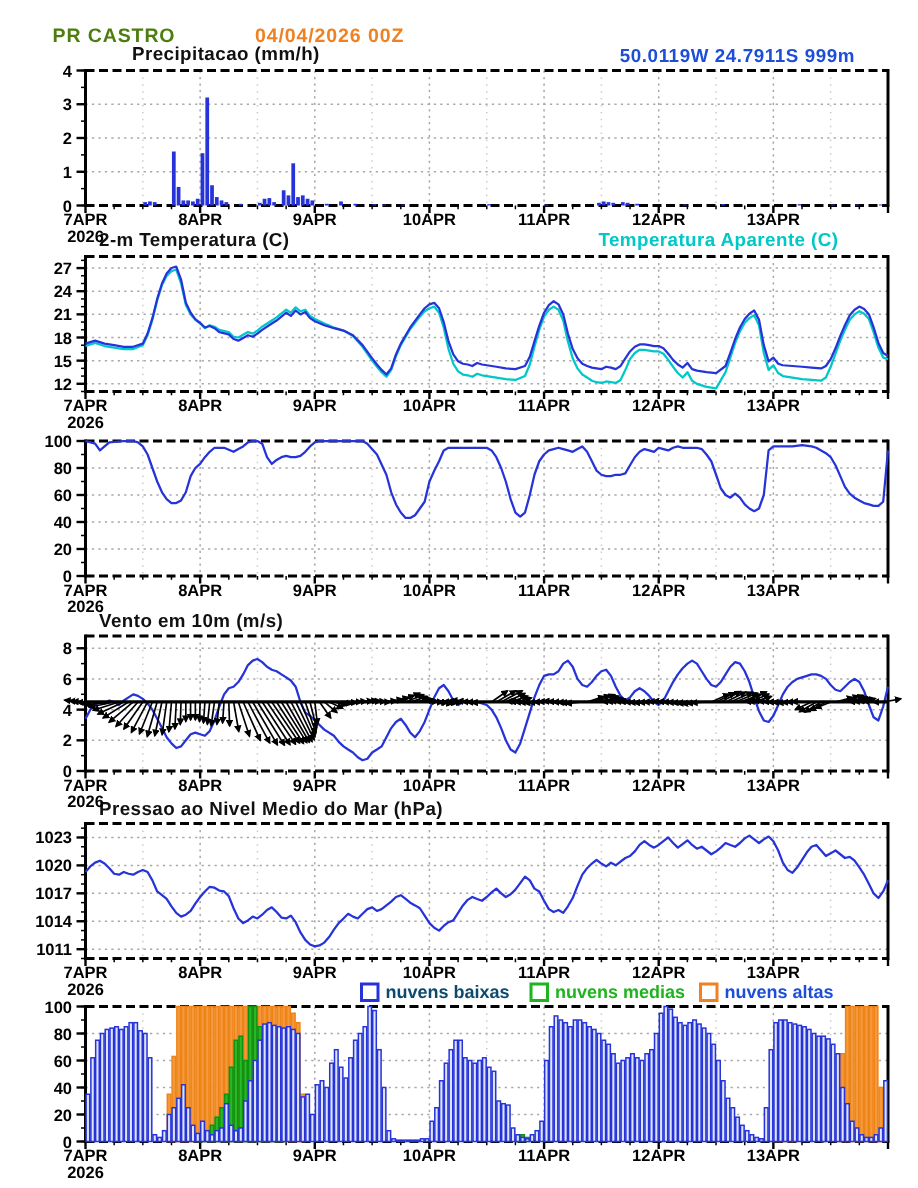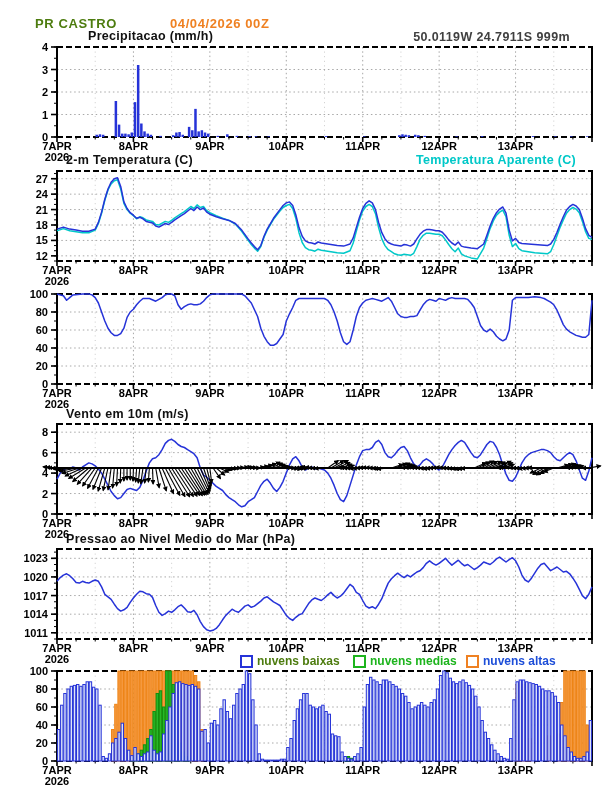--- a/index.html
+++ b/index.html
@@ -2,32 +2,32 @@
 <html><head>
 <meta charset="utf-8">
 <style>
   html,body{margin:0;padding:0;background:#fff;}
   .page{position:relative;width:612px;height:792px;background:#fff;overflow:hidden;
         font-family:"Liberation Sans",sans-serif;font-weight:bold;}
   .abs{position:absolute;white-space:nowrap;}
   .hdr1{left:0;top:1px;width:612px;text-align:center;color:#2633d8;font-size:13.5px;letter-spacing:.8px;}
   .hdr2a{left:35px;top:16px;color:#4d7c0f;font-size:13px;letter-spacing:.6px;}
   .hdr2b{left:170px;top:16px;color:#ef8122;font-size:13px;letter-spacing:.6px;}
-  .coords{right:42px;top:30px;color:#404040;font-size:12.5px;letter-spacing:.4px;}
+  .coords{right:42px;top:30px;color:#1d4ed8;font-size:12.5px;letter-spacing:.4px;}
   .ptitle{color:#111;font-size:12.5px;letter-spacing:.3px;}
   .ptitle2{color:#00c8c8;}
   .t1{left:66px;top:29px;padding-left:22px;}
   .t2{left:66px;top:153px;}
-  .t2b{right:36px;top:153px;margin-left:36px;}
+  .t2b{right:53px;top:153px;margin-left:36px;}
   .t3{left:66px;top:277px;}
   .t4{left:66px;top:407px;}
   .t5{left:66px;top:532px;}
   .t6{left:66px;top:654px;}
   .legend{display:flex;align-items:center;gap:4px;top:654px;font-size:12px;}
-  .lg-baixas{left:240px;color:#4d7c0f;}
+  .lg-baixas{left:240px;color:#0c4a6e;}
   .lg-medias{left:353px;color:#1db41d;}
   .lg-altas{left:466px;color:#1d4ed8;}
   .lgbox{display:inline-block;width:9px;height:9px;background:#fff;border:2px solid;}
   .lg-baixas .lgbox{border-color:#2633d8;}
   .lg-medias .lgbox{border-color:#1db41d;}
   .lg-altas .lgbox{border-color:#ef8122;}
   svg text{font-family:"Liberation Sans",sans-serif;font-weight:bold;}
 </style>
 </head>
 <body>

